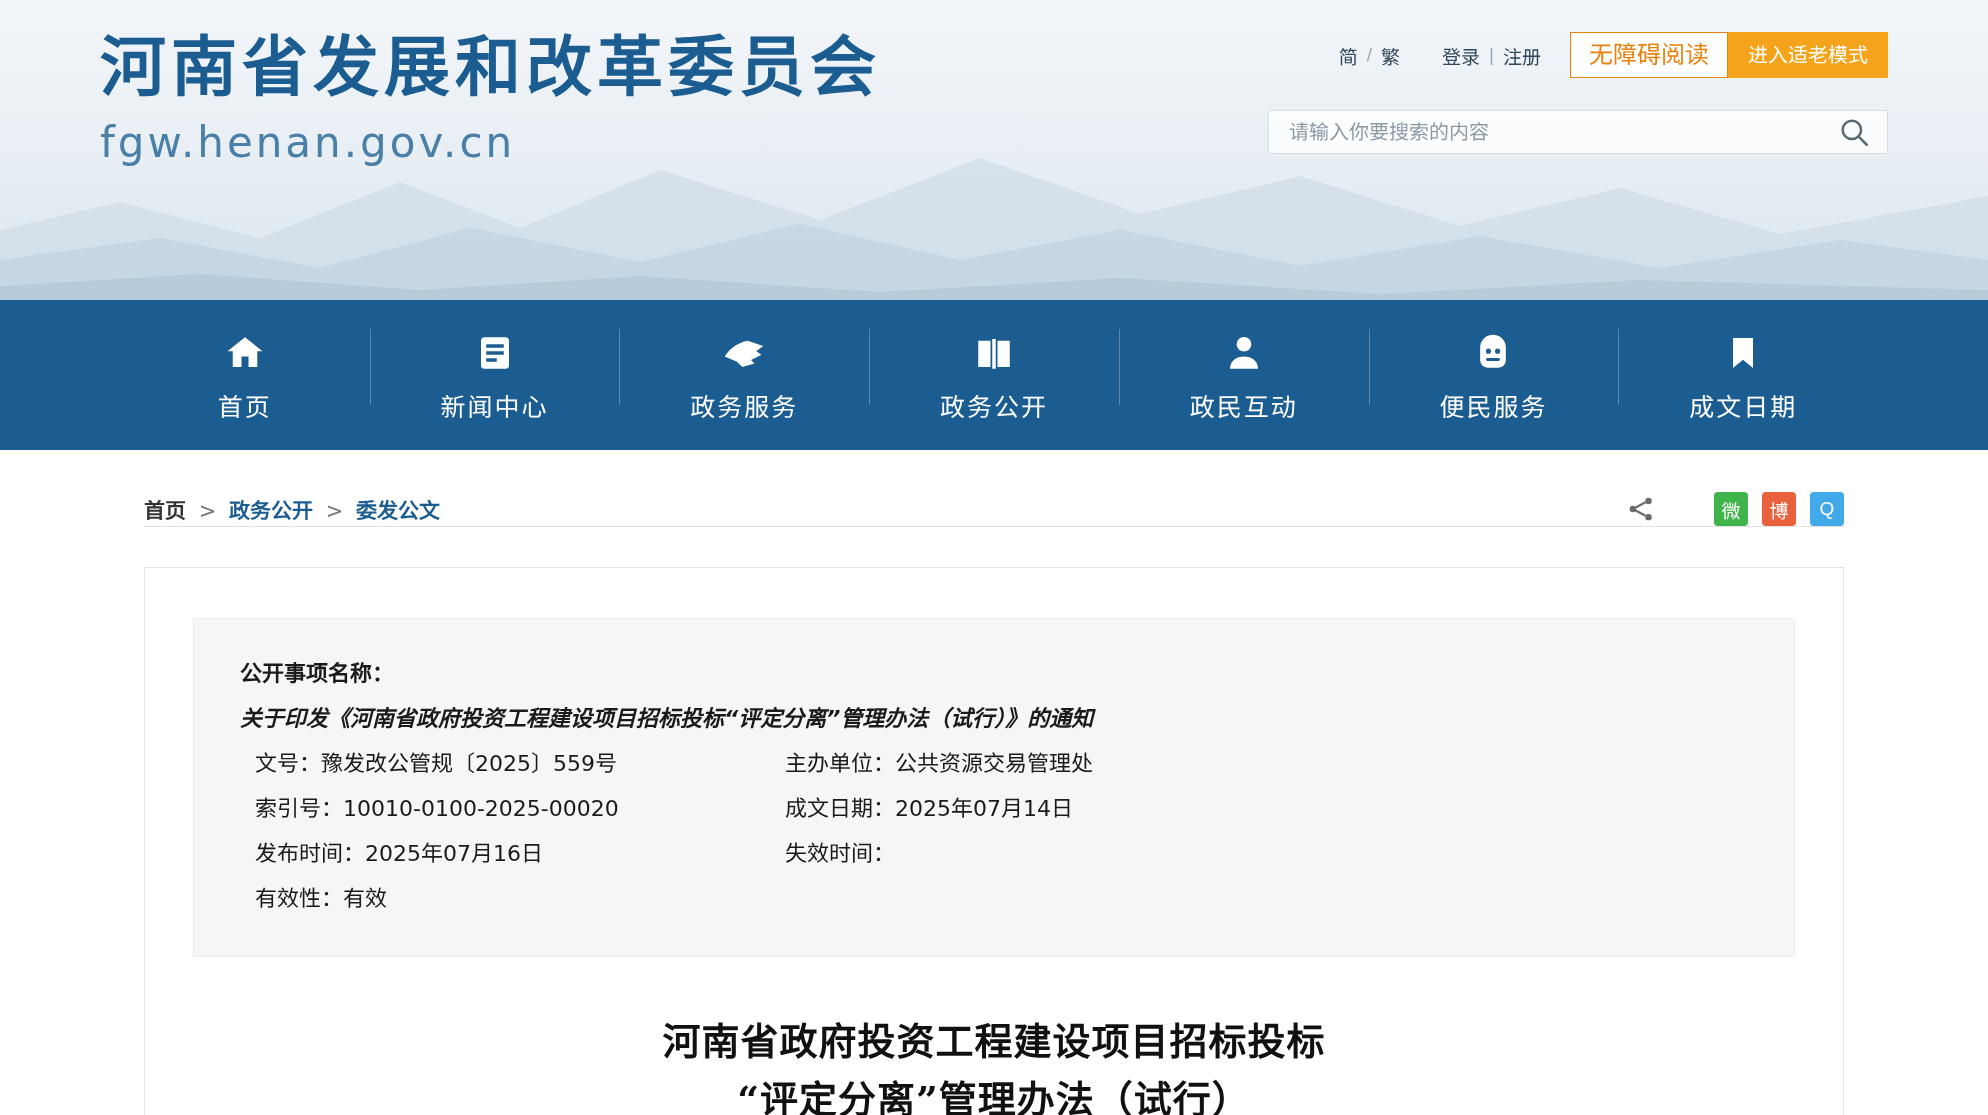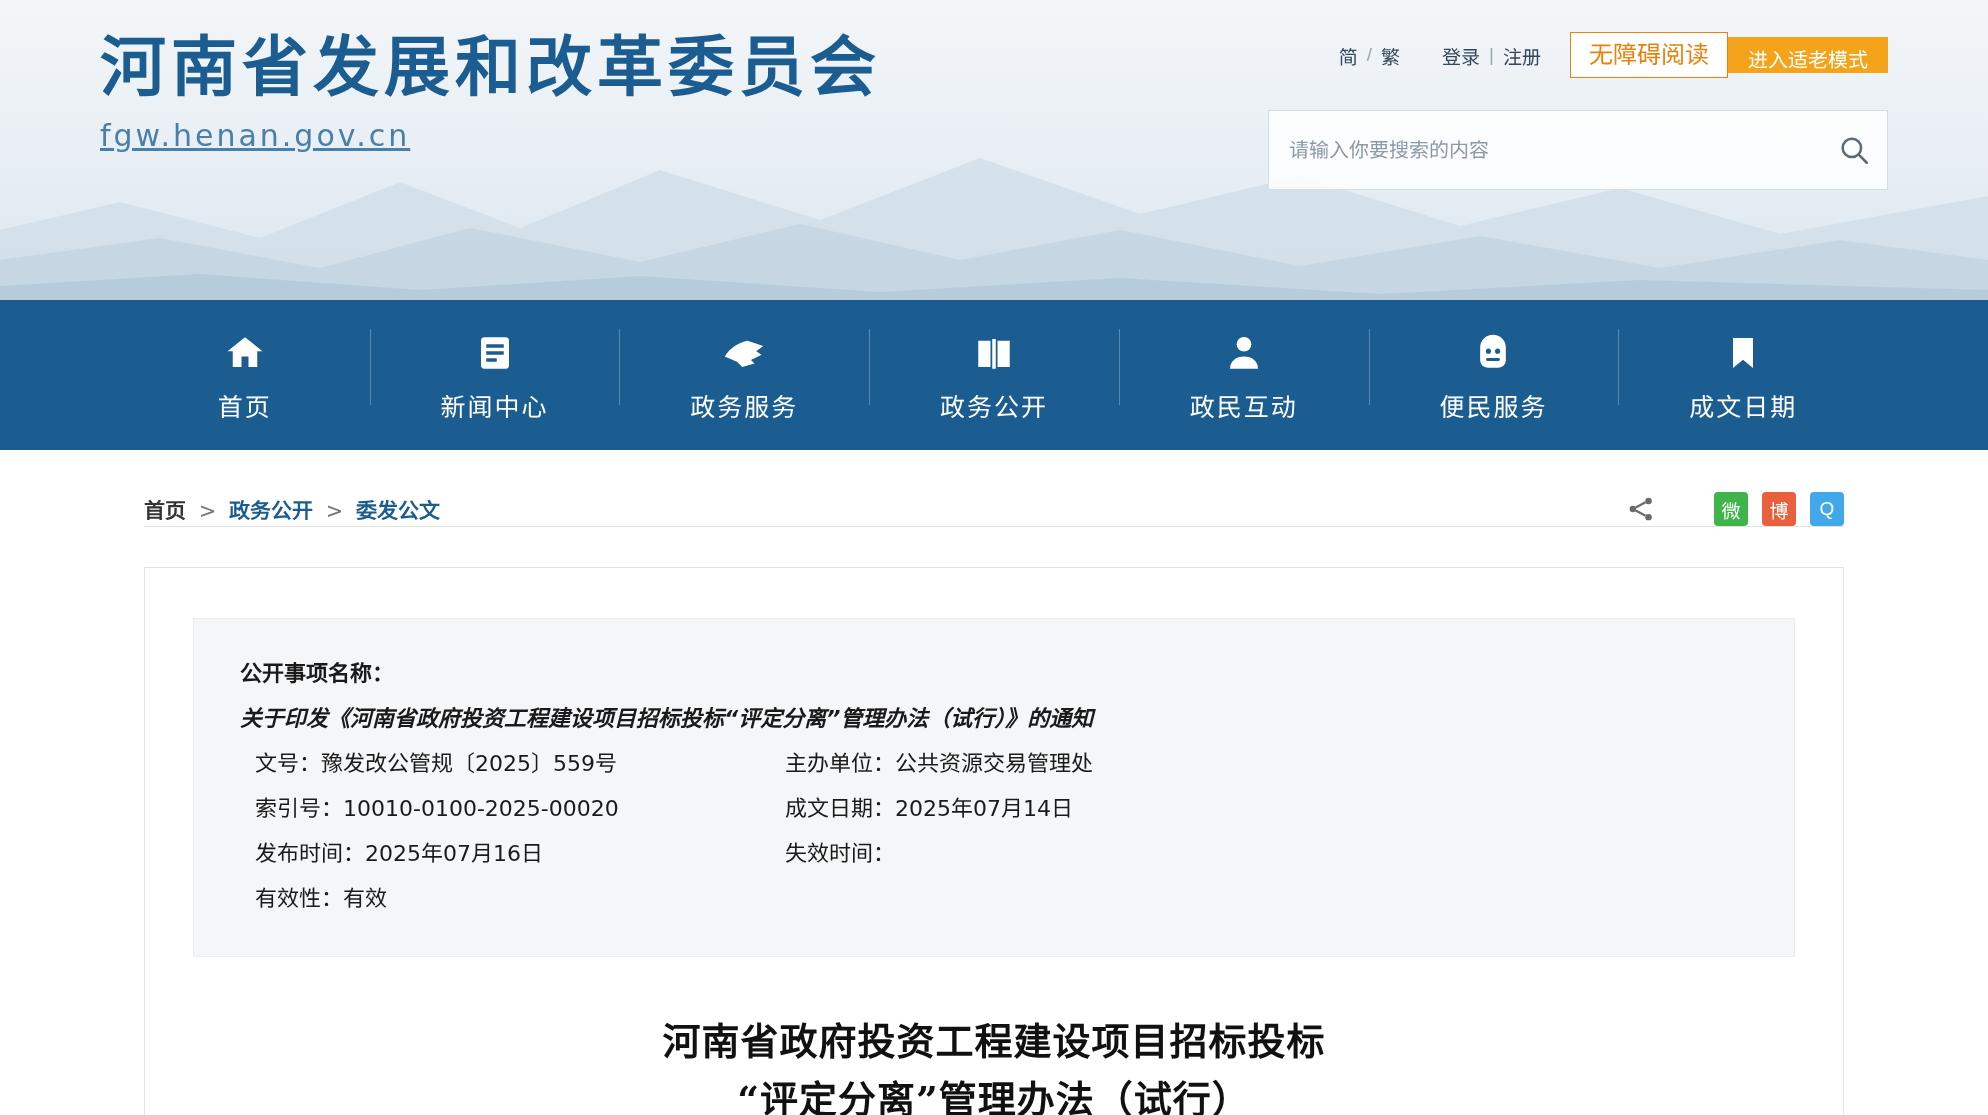--- a/index.html
+++ b/index.html
@@ -42,25 +42,24 @@
     font-size: 66px;
     font-weight: bold;
     color: #1b5c91;
     letter-spacing: 5px;
     line-height: 1.15;
     white-space: nowrap;
   }
   .site-logo .url {
     margin-top: 12px;
     font-family: "DejaVu Sans", sans-serif;
-    font-size: 30px;
+    font-size: 42px;
     color: #4a7fa8;
     letter-spacing: 3px;
     white-space: nowrap;
-    text-decoration: underline;
   }
 
   .top-links {
     position: absolute;
     right: 100px;
     top: 32px;
     display: flex;
     align-items: center;
     height: 46px;
     font-size: 19px;
@@ -79,36 +78,36 @@
     line-height: 44px;
     padding: 0 18px;
     border: 1px solid #e8820c;
     color: #e8820c;
     font-size: 24px;
     background: #fff;
     white-space: nowrap;
     cursor: pointer;
   }
   .btn-elder {
-    height: 36px;
+    height: 46px;
     line-height: 46px;
     padding: 0 20px;
     background: #f5a31a;
     color: #fff;
     font-size: 20px;
     white-space: nowrap;
     cursor: pointer;
   }
 
   .search-box {
     position: absolute;
     right: 100px;
     top: 110px;
     width: 620px;
-    height: 80px;
+    height: 44px;
     background: rgba(255,255,255,0.82);
     border: 1px solid #d4dee6;
     display: flex;
     align-items: center;
   }
   .search-box input {
     flex: 1;
     height: 100%;
     border: 0;
     outline: none;

